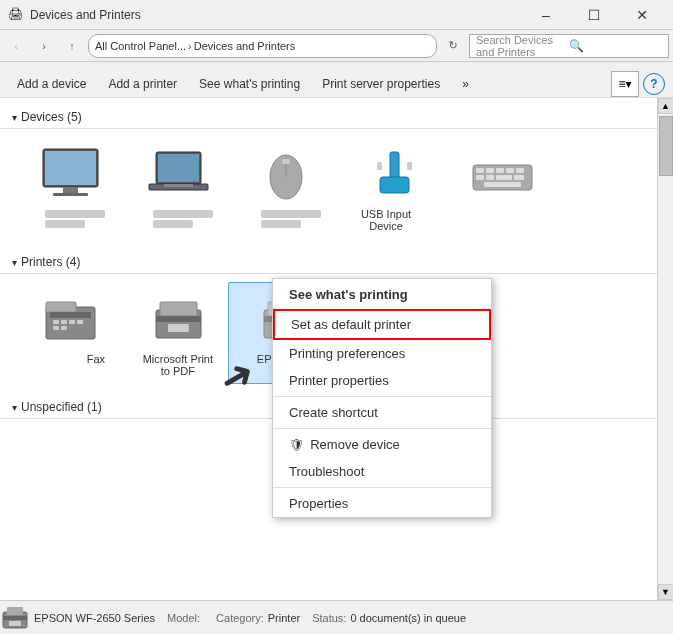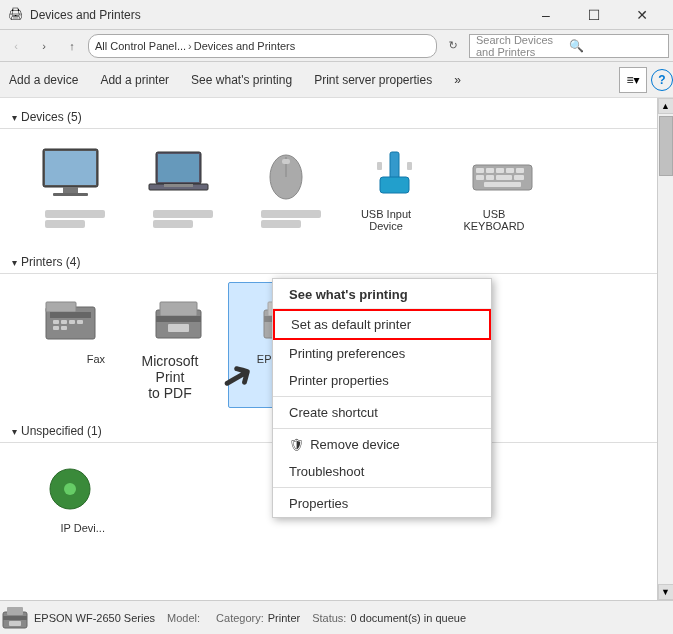--- a/index.html
+++ b/index.html
@@ -69,22 +69,22 @@
       color: #888;
     }
     .search-box span { flex: 1; }
     .search-icon-char { color: #666; font-size: 12px; }
 
     
     .toolbar {
       height: 36px;
       background: #f0f0f0;
       display: flex;
-      align-items: center;
-      padding: 0 0;
+      align-items: flex-end;
+      padding: 0 8px;
       border-bottom: 1px solid #ddd;
       gap: 4px;
     }
     .toolbar-btn {
       height: 26px;
       padding: 0 8px;
       border: 1px solid transparent;
       background: transparent;
       cursor: pointer;
       font-size: 12px;
@@ -380,21 +380,20 @@
             <rect x="26" y="21" width="8" height="5" rx="1" fill="#ddd"></rect>
             <rect x="36" y="21" width="8" height="5" rx="1" fill="#ddd"></rect>
             <rect x="46" y="21" width="8" height="5" rx="1" fill="#ddd"></rect>
             <rect x="6" y="28" width="8" height="5" rx="1" fill="#ddd"></rect>
             <rect x="16" y="28" width="8" height="5" rx="1" fill="#ddd"></rect>
             <rect x="26" y="28" width="16" height="5" rx="1" fill="#ddd"></rect>
             <rect x="44" y="28" width="10" height="5" rx="1" fill="#ddd"></rect>
             <rect x="14" y="35" width="37" height="5" rx="1" fill="#ddd"></rect>
           </svg>
         </div>
-        <div class="device-label">USB KEYBOARD</div>
       </div>
     </div>
 
     <div class="section-header" style="margin-top:8px;">
       <span class="arrow">▾</span>
       <span>Printers (4)</span>
     </div>
     <div class="section-line"></div>
     <div class="device-grid">
 
@@ -417,21 +416,21 @@
 
       <div class="device-item">
         <div class="device-img">
           <svg width="65" height="55" viewBox="0 0 65 55">
             <rect x="10" y="18" width="45" height="28" rx="2" fill="#888" stroke="#666" stroke-width="1"></rect>
             <rect x="14" y="10" width="37" height="14" rx="1" fill="#aaa" stroke="#888" stroke-width="1"></rect>
             <rect x="10" y="24" width="45" height="6" fill="#666"></rect>
             <rect x="22" y="32" width="21" height="8" rx="1" fill="#ccc"></rect>
           </svg>
         </div>
-        <div class="device-label" style="font-size:14px;text-align:center;">Microsoft Print<br>to PDF</div>
+        <div class="device-label" style="font-size:11px;text-align:center;">Microsoft Print<br>to PDF</div>
       </div>
 
       <div class="device-item printer-selected-bg" style="position:relative;">
         <div class="device-img">
           <svg width="65" height="55" viewBox="0 0 65 55">
             <rect x="10" y="18" width="45" height="28" rx="2" fill="#aaa" stroke="#888" stroke-width="1"></rect>
             <rect x="14" y="10" width="37" height="14" rx="1" fill="#ccc" stroke="#aaa" stroke-width="1"></rect>
             <rect x="10" y="24" width="45" height="6" fill="#888"></rect>
             <rect x="22" y="32" width="21" height="8" rx="1" fill="#ddd"></rect>
           </svg>
@@ -451,31 +450,20 @@
         </div>
         <div class="device-label"></div>
       </div>
     </div>
 
     <div class="section-header" style="margin-top:8px;">
       <span class="arrow">▾</span>
       <span>Unspecified (1)</span>
     </div>
     <div class="section-line"></div>
-    <div class="device-grid">
-      <div class="device-item">
-        <div class="device-img">
-          <svg width="65" height="55" viewBox="0 0 65 55">
-            <circle cx="32" cy="28" r="20" fill="#3a8a3a" stroke="#2a6a2a" stroke-width="1"></circle>
-            <circle cx="32" cy="28" r="6" fill="#66cc66"></circle>
-          </svg>
-        </div>
-        <div class="device-label">IP Devi...</div>
-      </div>
-    </div>
   </div>
 
   <div class="scrollbar-right">
     <div class="scroll-arrow">▲</div>
     <div class="scroll-thumb"></div>
     <div style="flex:1;"></div>
     <div class="scroll-arrow">▼</div>
   </div>
 
   <div class="context-menu">

